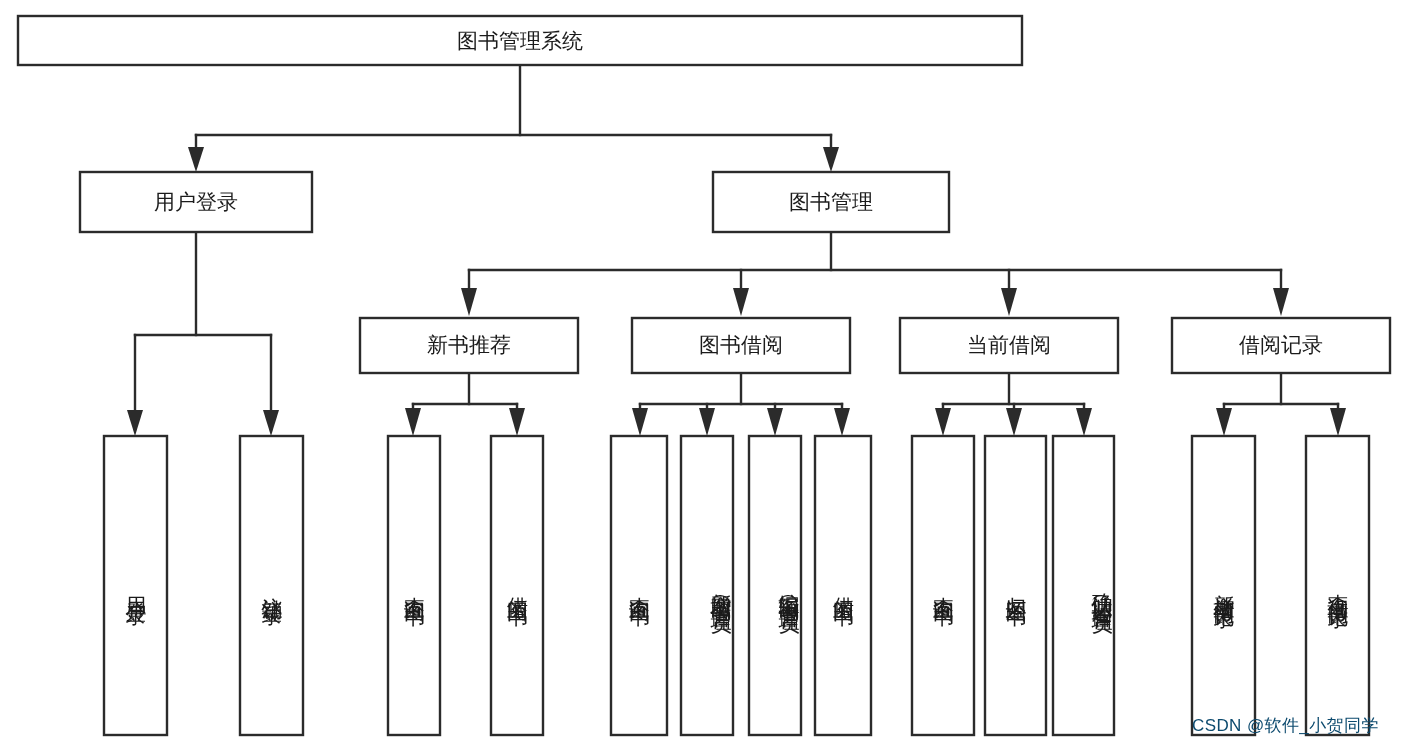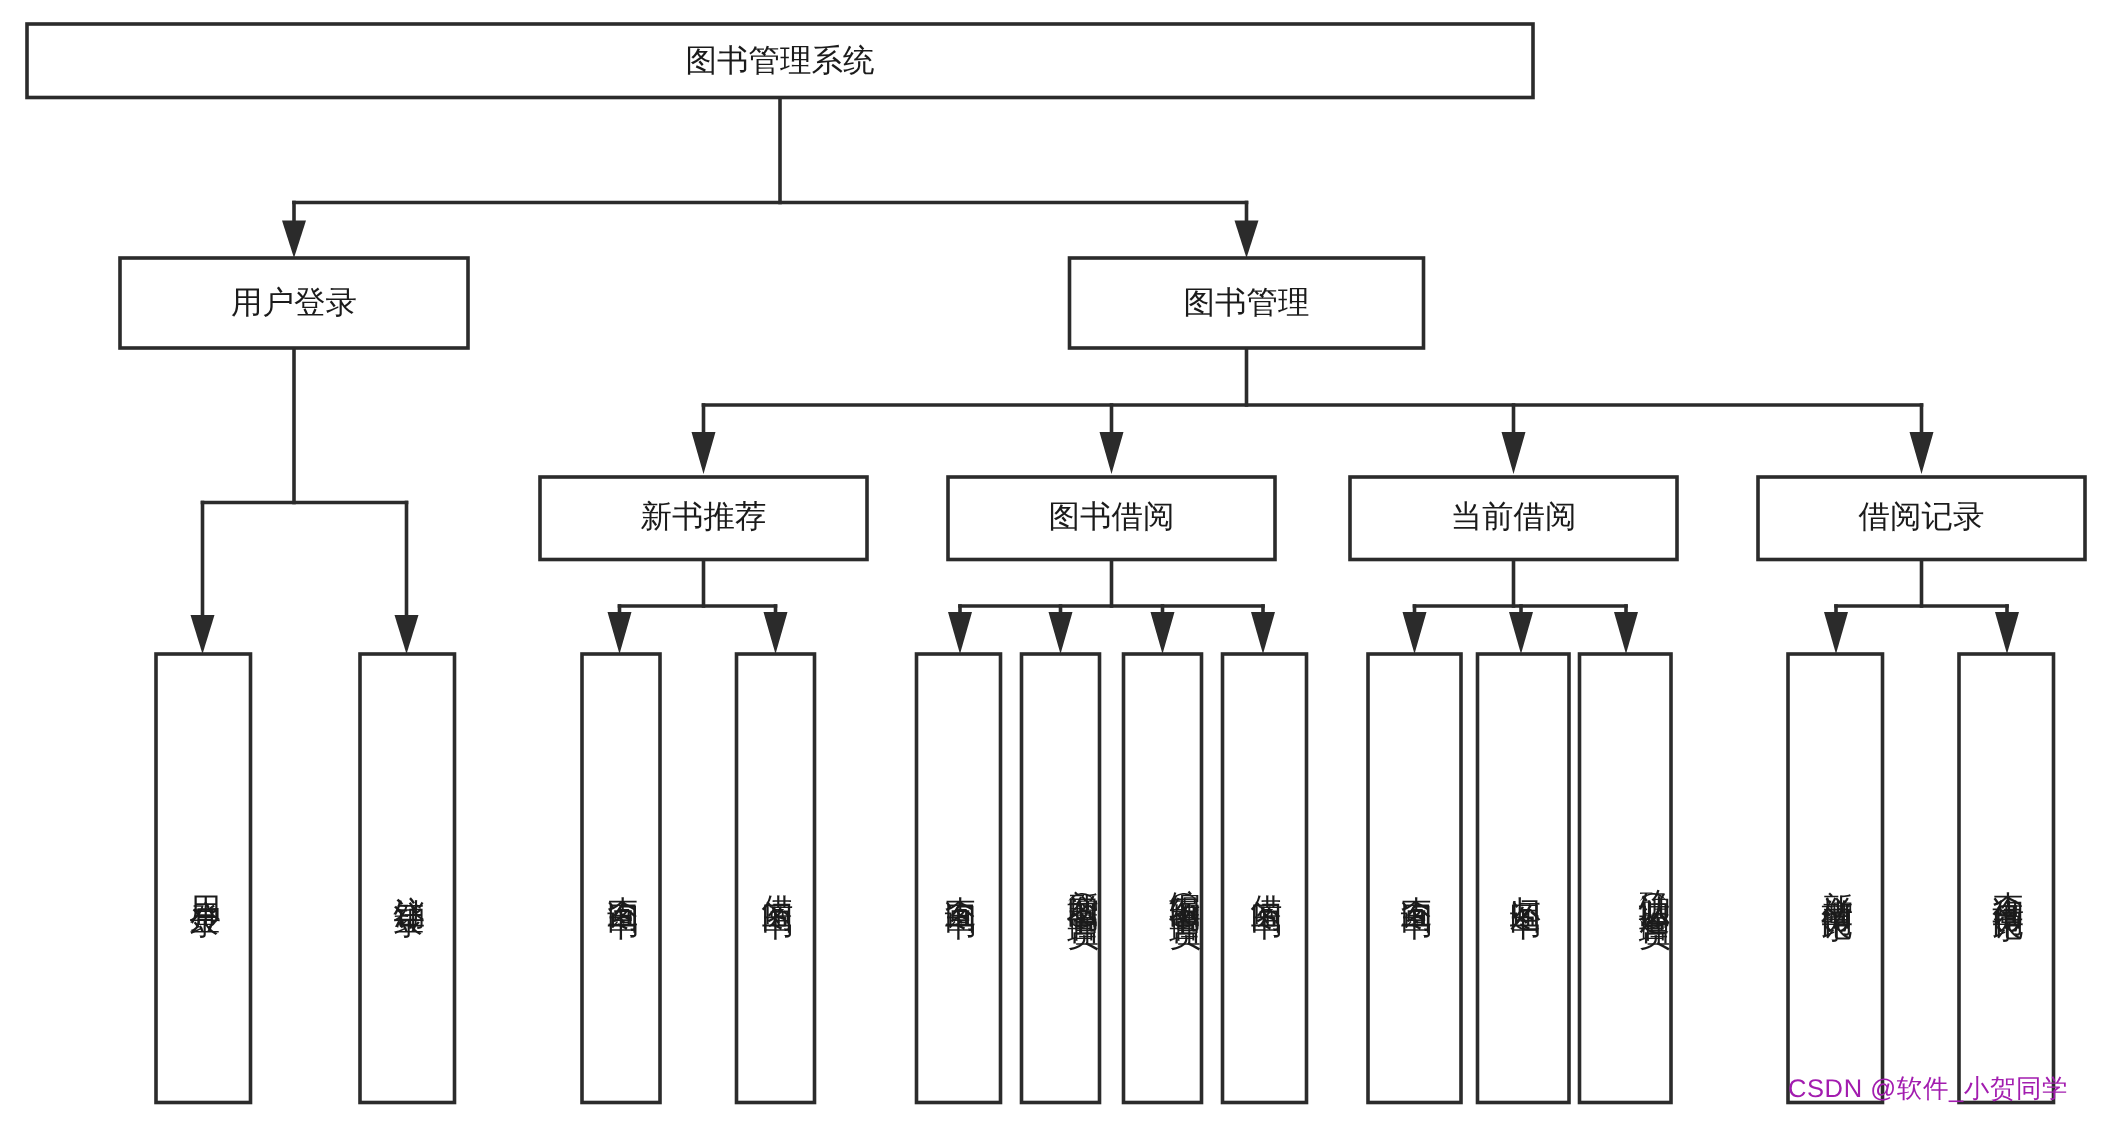--- a/index.html
+++ b/index.html
@@ -62,21 +62,21 @@
     color: #1b1b1b;
     white-space: nowrap;
     pointer-events: none;
   }
   .watermark {
     position: absolute;
     left: 1192px;
     top: 714px;
     font-family: "Liberation Sans", "DejaVu Sans", sans-serif;
     font-size: 17px;
-    color: #a21caf;
+    color: #0c4a6e;
     white-space: nowrap;
     letter-spacing: 0.4px;
   }
 </style>
 </head>
 <body>
 
 <div id="diagram-root">
 
   <svg id="flow-svg" viewBox="0 0 1405 747">

